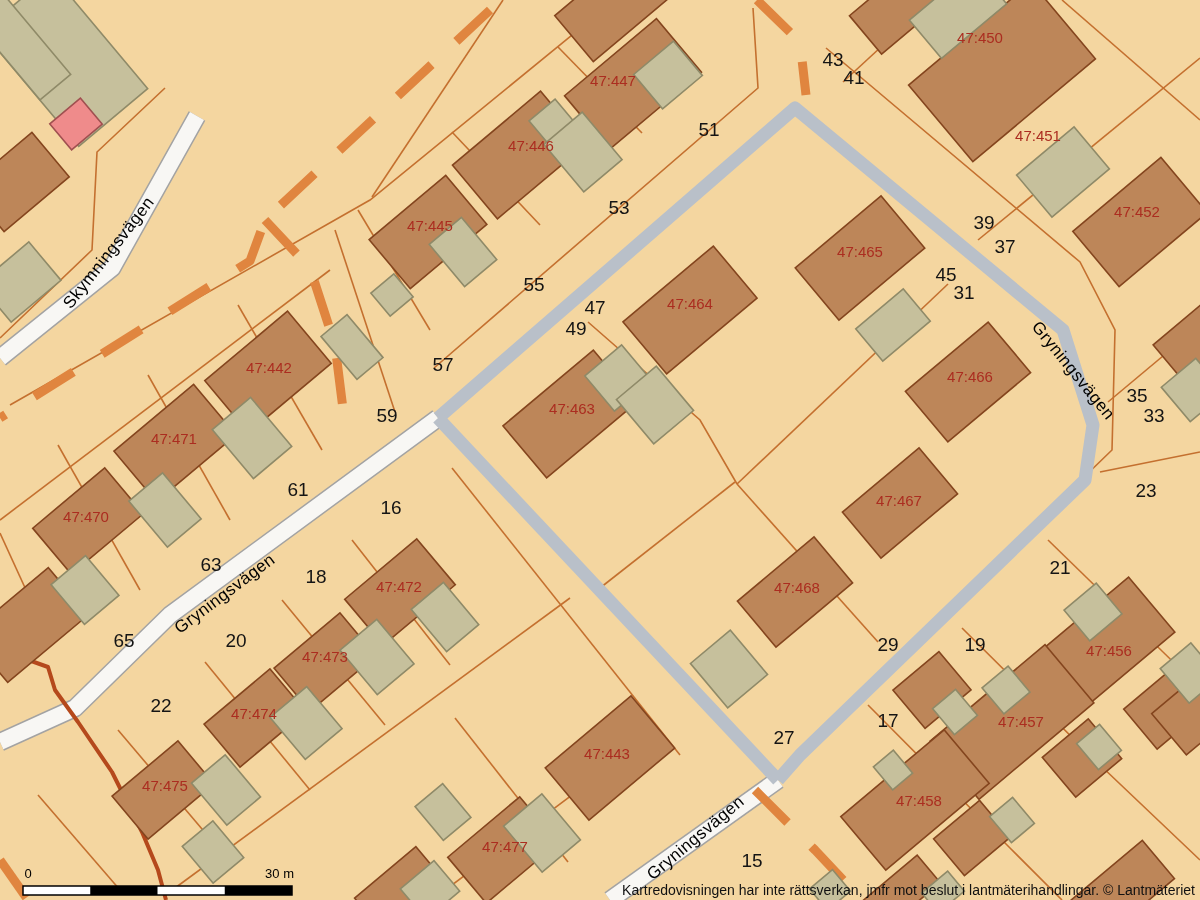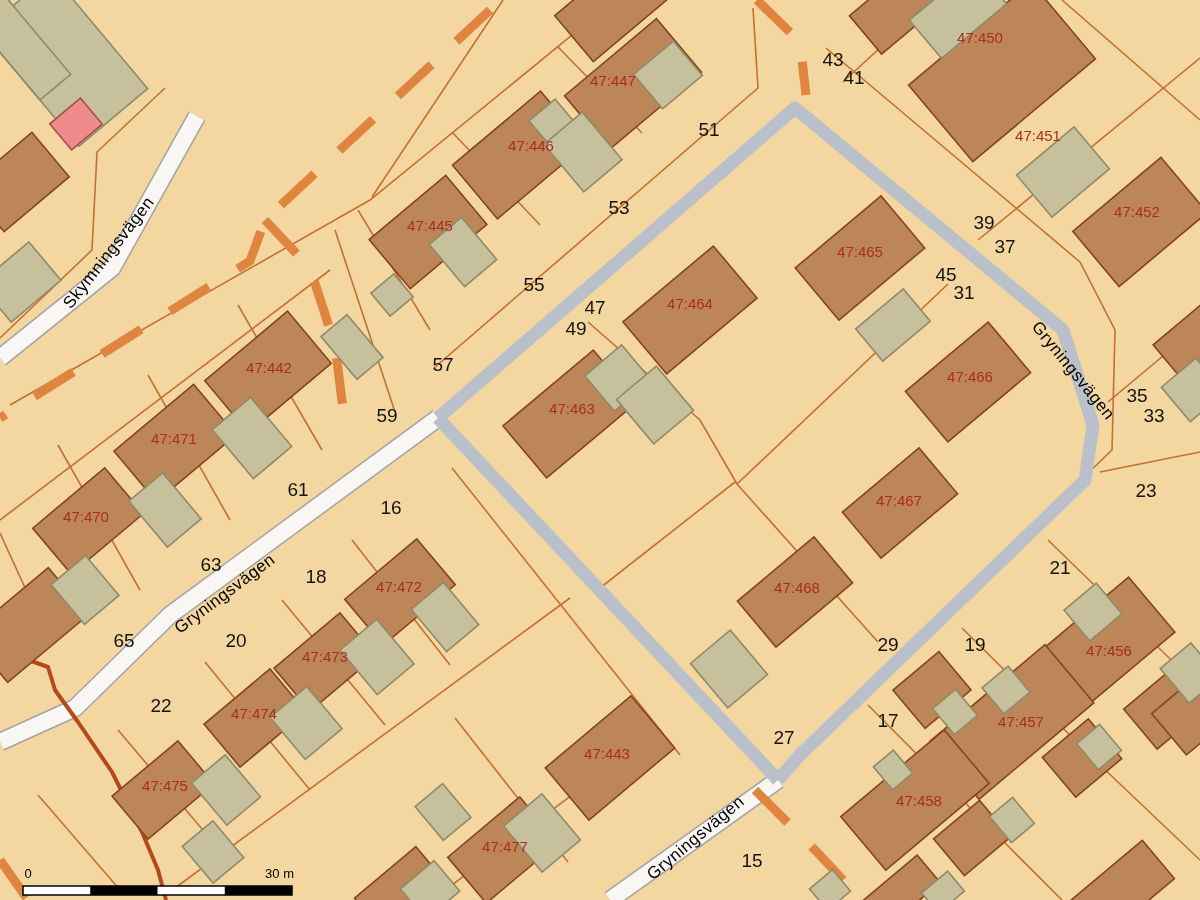--- a/index.html
+++ b/index.html
@@ -197,13 +197,14 @@
       <text x="607" y="759" text-anchor="middle" class="prop-label">47:443</text>
       <text x="165" y="791" text-anchor="middle" class="prop-label">47:475</text>
       <text x="919" y="806" text-anchor="middle" class="prop-label">47:458</text>
       <text x="505" y="852" text-anchor="middle" class="prop-label">47:477</text>
       <rect x="23" y="886" width="269" height="9" fill="#fff" stroke="#000" stroke-width="1.5"></rect>
       <rect x="90.25" y="886" width="67.25" height="9" fill="#000"></rect>
       <rect x="224.75" y="886" width="67.25" height="9" fill="#000"></rect>
       <text x="28" y="878" text-anchor="middle" class="scale-text">0</text>
       <text x="294" y="878" text-anchor="end" class="scale-text">30 m</text>
     </svg>
+  <div id="disclaimer">Kartredovisningen har inte rättsverkan, jmfr mot beslut i lantmäterihandlingar. © Lantmäteriet</div>
 </div>
 
 </body></html>

